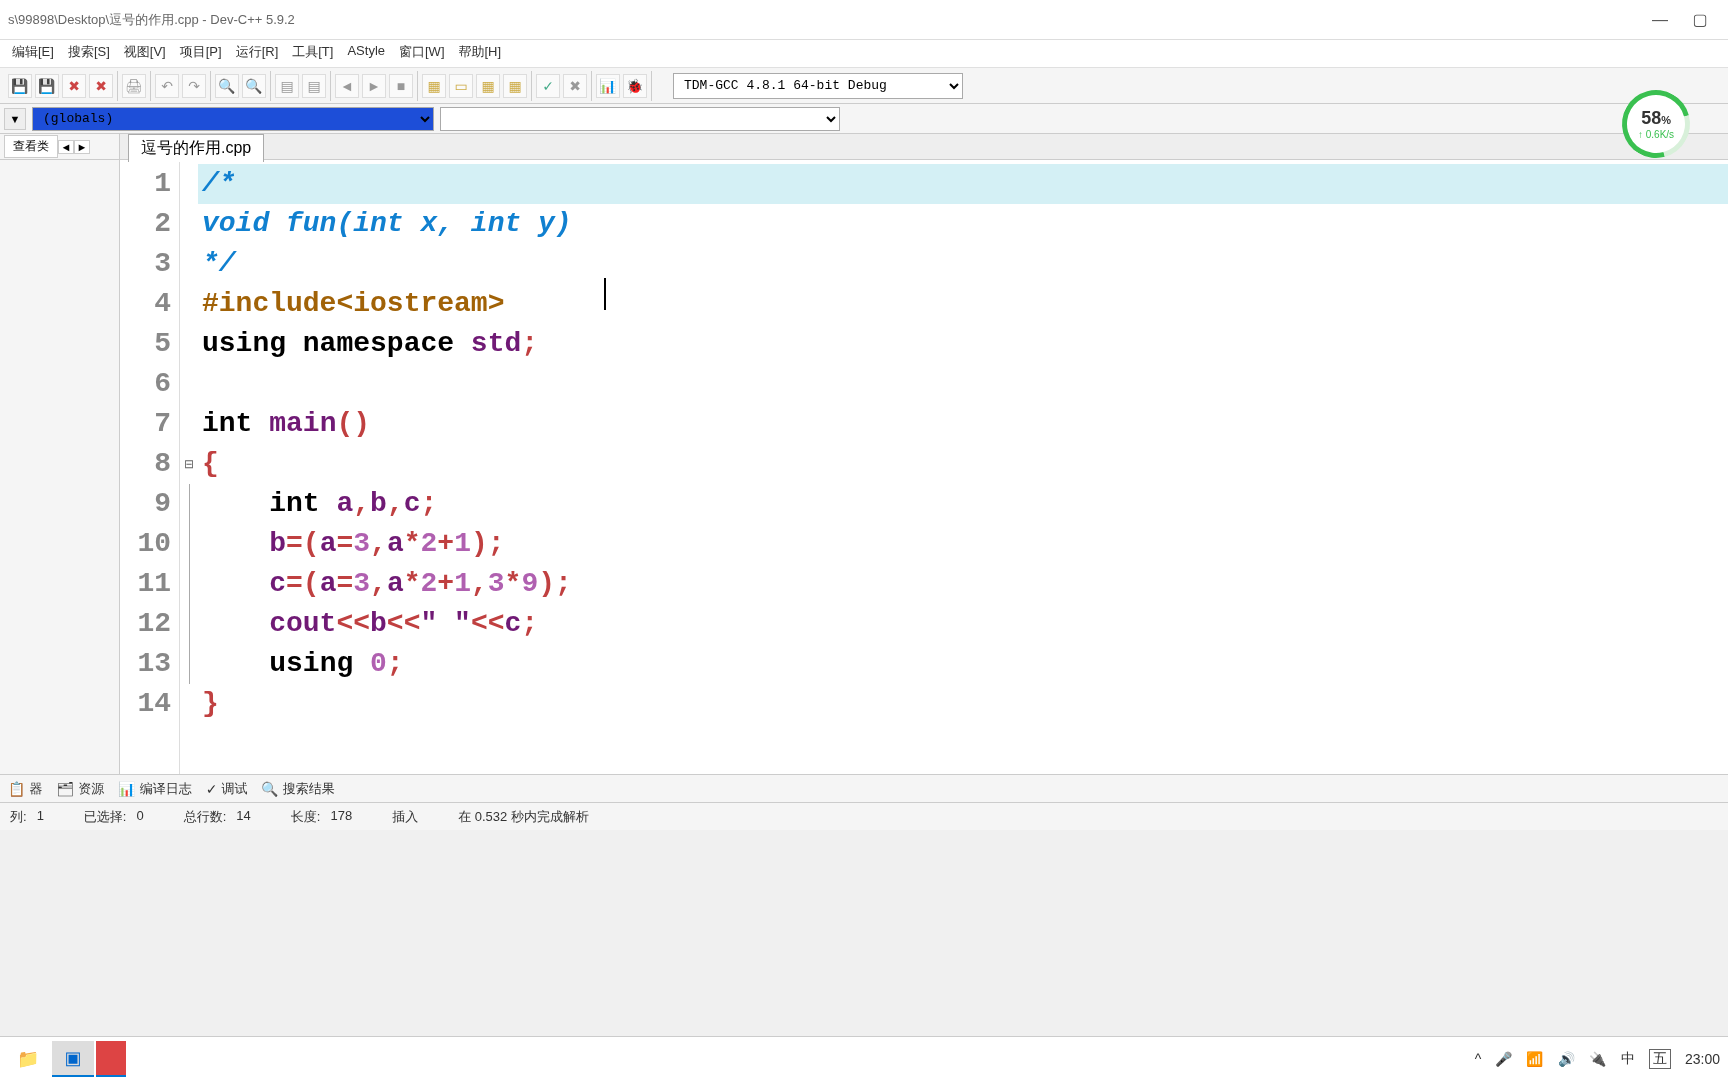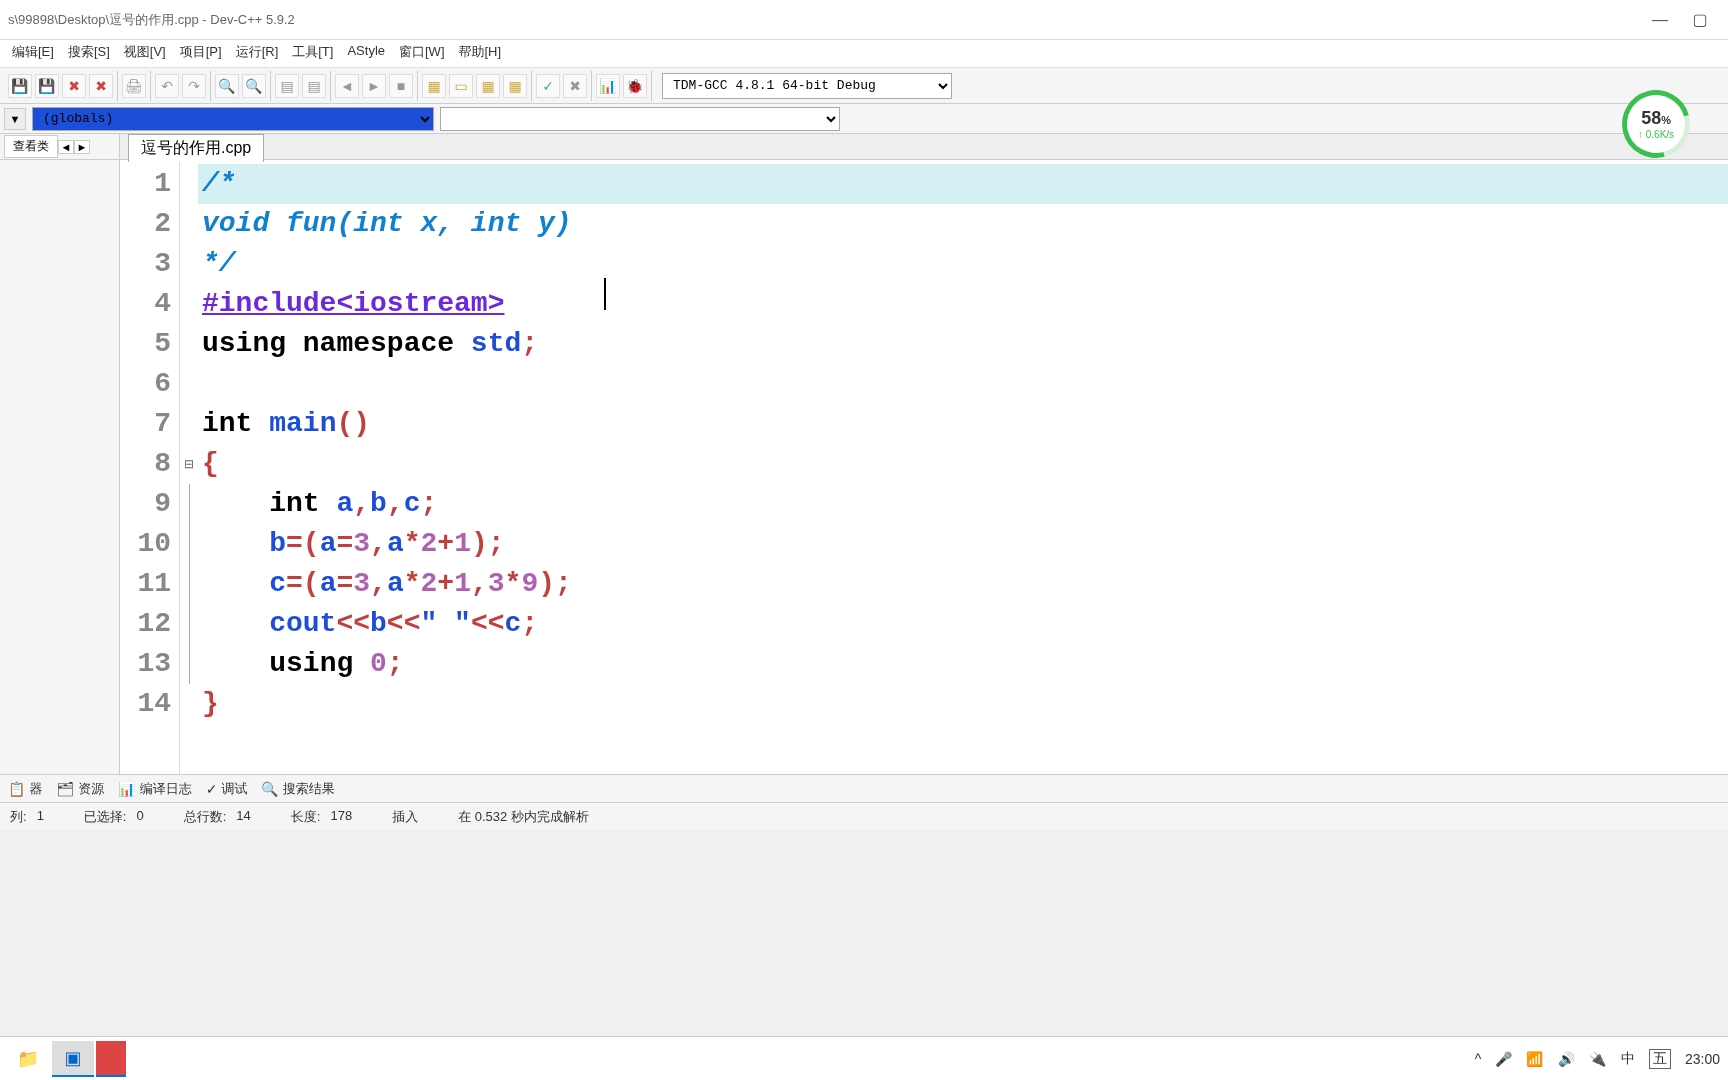--- a/index.html
+++ b/index.html
@@ -54,21 +54,21 @@
   border: 1px solid #ddd;
   font-size: 14px;
 }
 .tbicon.pg { color: #c05050; }
 .tbicon.gr { color: #4a8; }
 .tbicon.bl { color: #48c; }
 .tbicon.ye { color: #ca4; }
 .tbicon.red { color: #c44; }
 .tbicon.gray { color: #999; }
 .compiler-select {
-  margin-left: 10px;
+  margin-left: 21px;
   height: 26px;
   width: 290px;
   font-family: "Courier New", monospace;
   font-size: 13px;
   border: 1px solid #aaa;
   padding: 2px 6px;
   background: #fff;
 }
 
 .subtoolbar {
@@ -120,24 +120,24 @@
 .foldline::after { content: ''; width: 1px; height: 40px; background: #aaa; }
 .code {
   flex: 1;
   font-family: Consolas, "Courier New", monospace;
   font-size: 28px; font-weight: bold;
   padding-top: 4px;
 }
 .code .line { height: 40px; line-height: 40px; white-space: pre; padding-left: 4px; }
 .code .line.hl { background: #d4f0f5; }
 .c-comment { color: #1080d0; font-style: italic; }
-.c-pre { color: #6d28d9; text-decoration: underline; }
+.c-pre { color: #a16207; }
 .c-kw { color: #000; font-weight: bold; }
 .c-punc { color: #c04040; }
-.c-id { color: #1d4ed8; }
+.c-id { color: #701a75; }
 .c-num { color: #b060b0; }
 
 .cursor-caret {
   position: absolute;
   left: 604px; top: 278px;
   width: 2px; height: 32px;
   background: #000;
 }
 
 .bottom-tabs {

